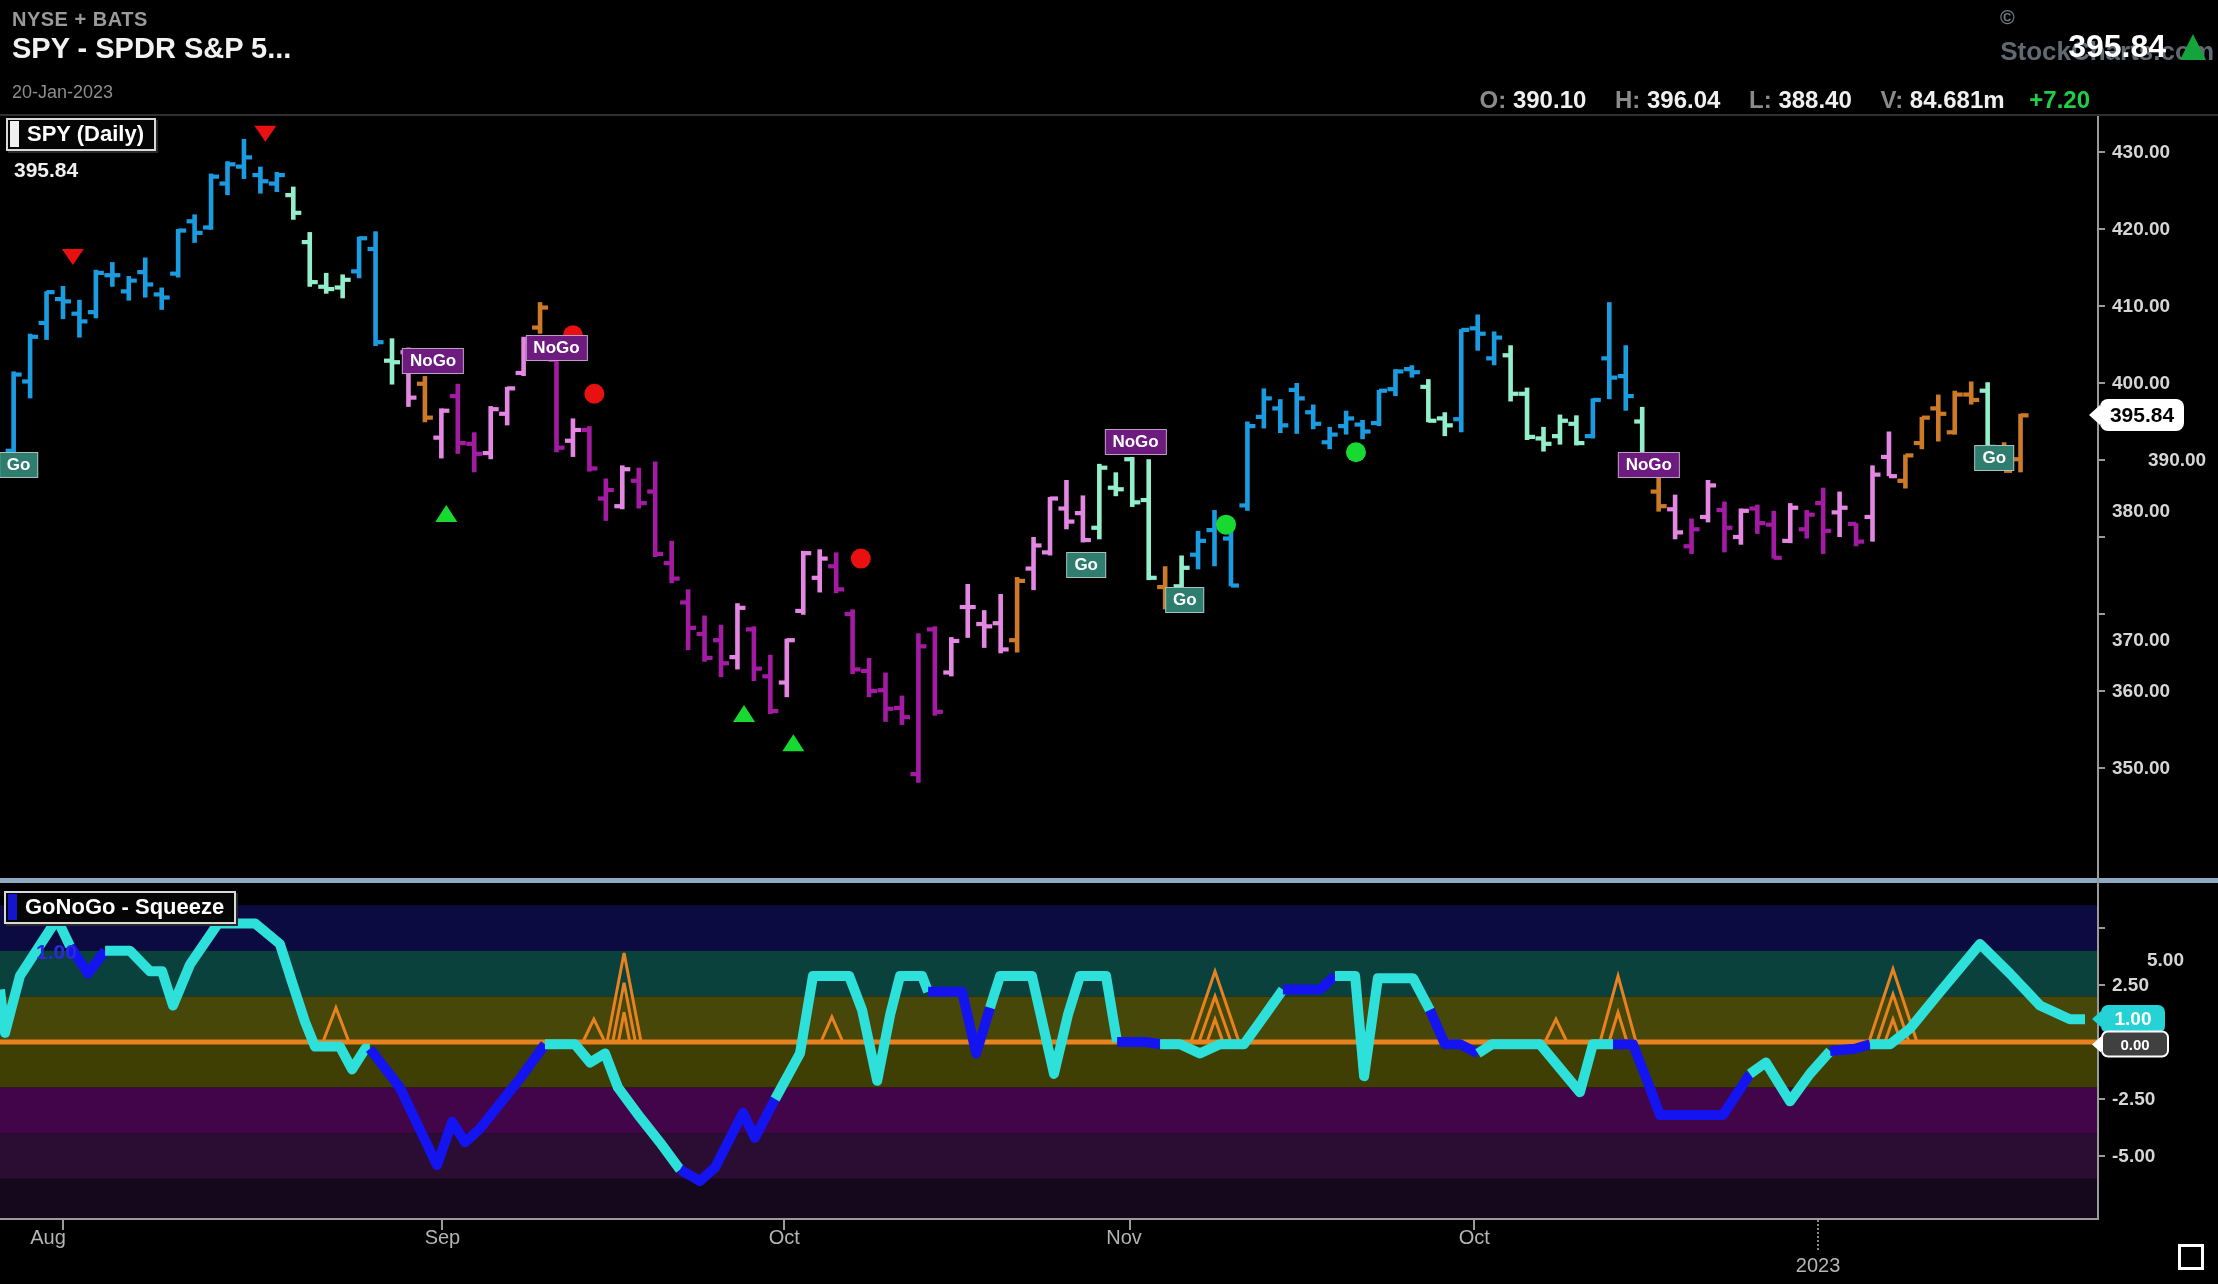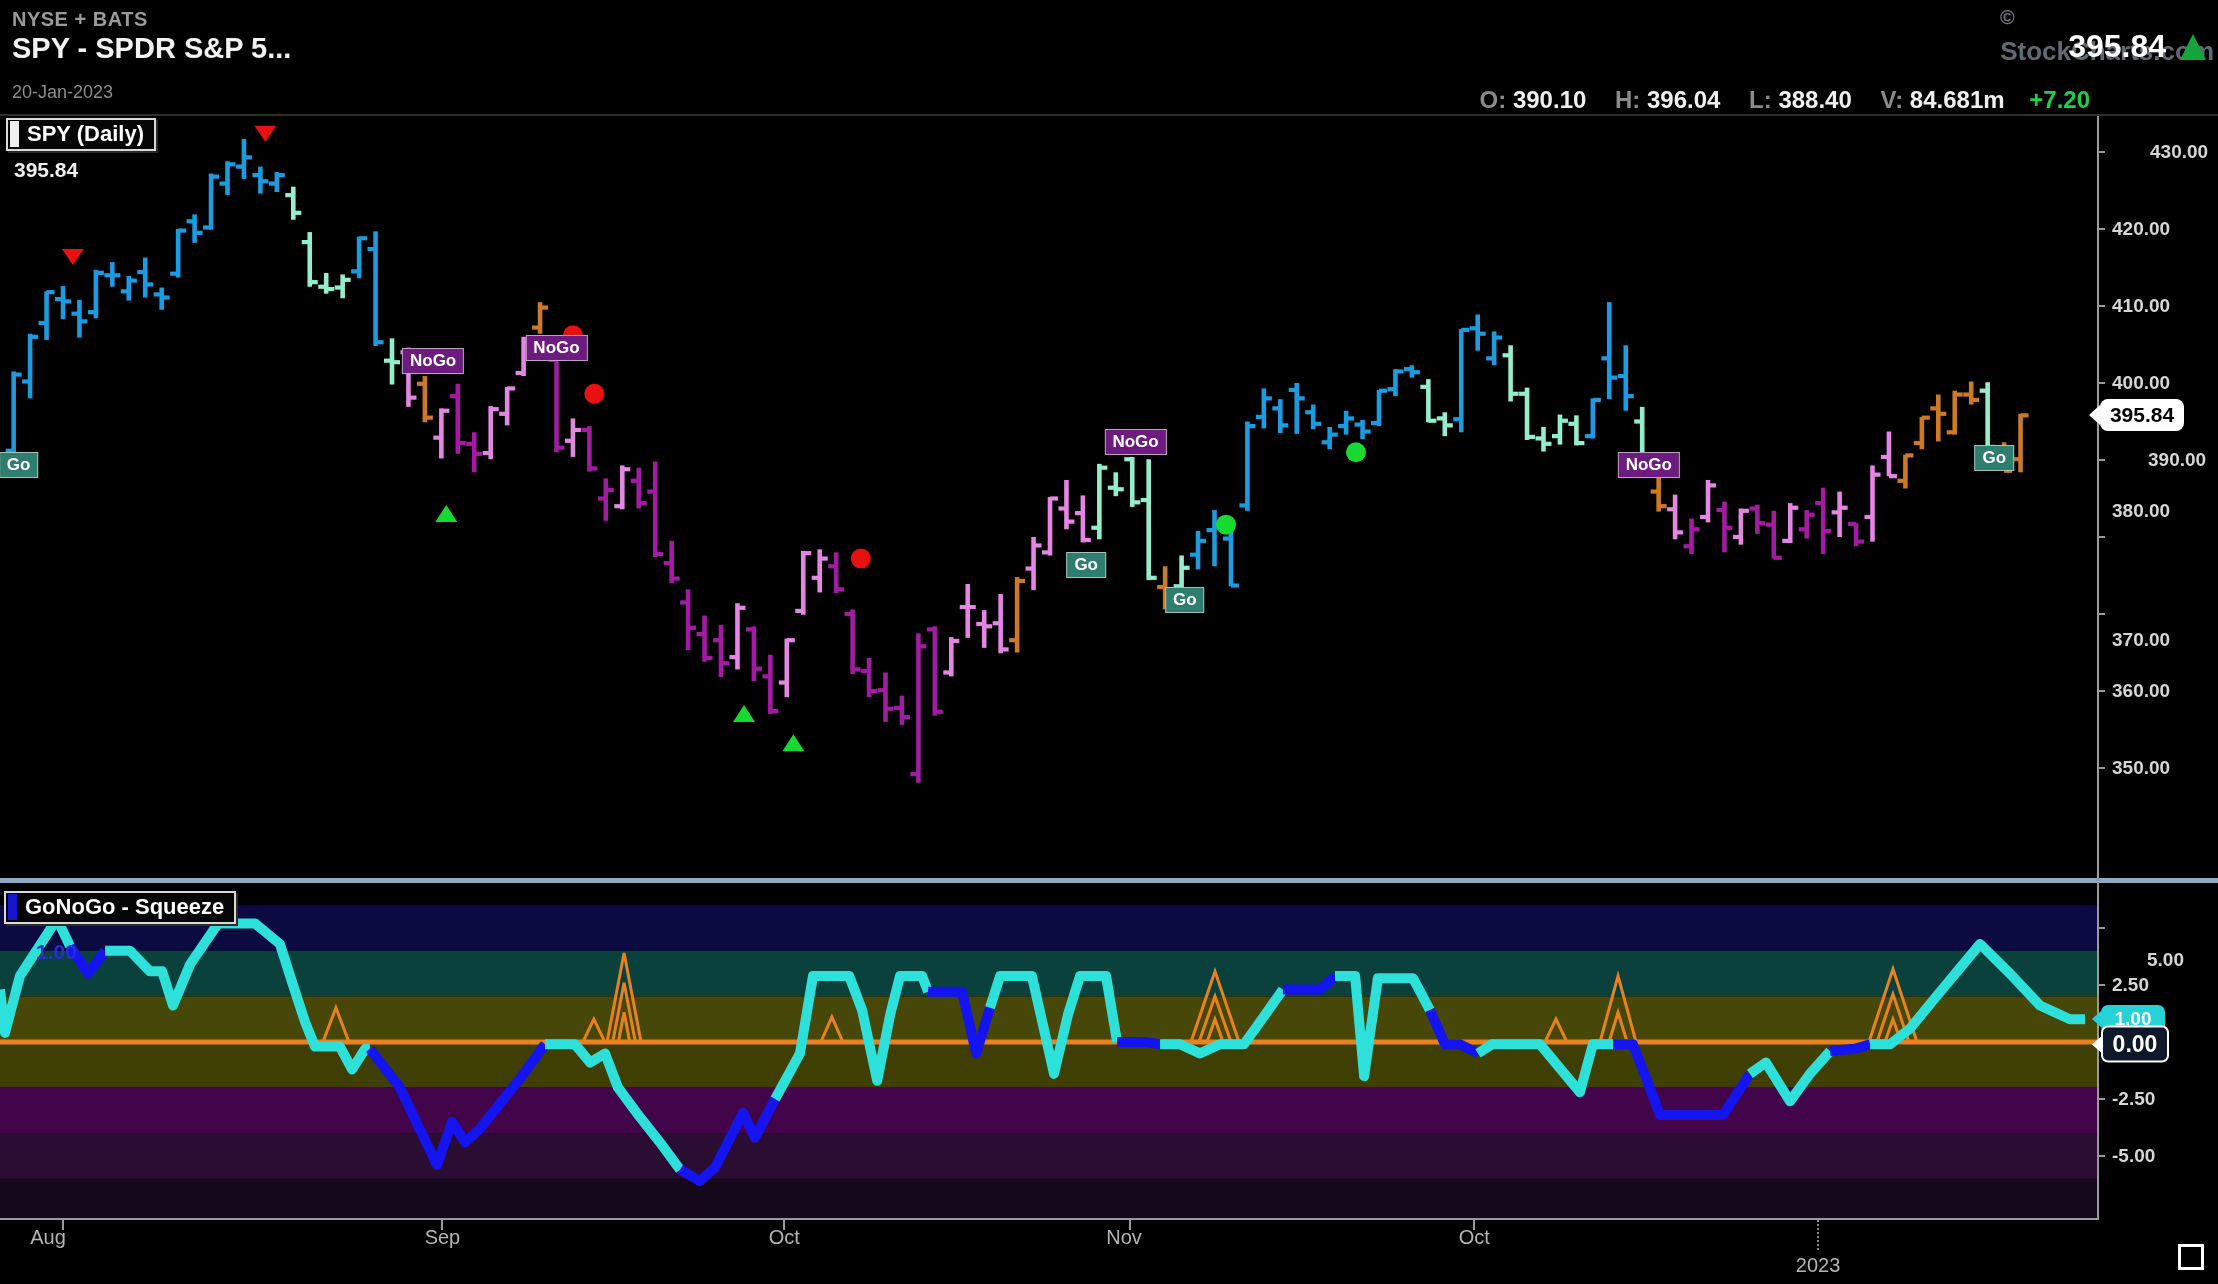--- a/index.html
+++ b/index.html
@@ -38,21 +38,21 @@
   .yearlab{position:absolute;top:1254px;font-size:20px;color:#b4b4b4;transform:translateX(-50%);}
   .yeardots{position:absolute;top:1220px;height:30px;width:0;border-left:2px dotted #8a8a8a;transform:translateX(-50%);}
   
   .tag{position:absolute;font-weight:bold;text-align:center;transform:translateY(-50%);z-index:9;}
   .pricetag{left:2100px;width:84px;padding:4px 0;background:#fff;color:#000;font-size:21px;border-radius:8px;}
   .pricetag:before{content:"";position:absolute;left:-11px;top:50%;transform:translateY(-50%);
       border-top:10px solid transparent;border-bottom:10px solid transparent;border-right:11px solid #fff;}
   .cytag{left:2101px;width:64px;padding:3px 0;background:#25d2d6;color:#fff;font-size:19px;border-radius:7px;}
   .cytag:before{content:"";position:absolute;left:-9px;top:50%;transform:translateY(-50%);
       border-top:8px solid transparent;border-bottom:8px solid transparent;border-right:9px solid #25d2d6;}
-  .ortag{left:2101px;width:64px;padding:3px 0;background:#0f172a;color:#fff;font-size:23px;
+  .ortag{left:2101px;width:64px;padding:3px 0;background:#404040;color:#fff;font-size:15px;
       border:2px solid #fff;border-radius:7px;}
   .ortag:before{content:"";position:absolute;left:-11px;top:50%;transform:translateY(-50%);
       border-top:8px solid transparent;border-bottom:8px solid transparent;border-right:9px solid #fff;}
   
   .gnlabel{position:absolute;transform:translate(-50%,-50%);font-size:17px;font-weight:bold;color:#fff;
            padding:2px 7px;border:1px solid rgba(230,230,230,.65);z-index:7;white-space:nowrap;}
   .resizebox{right:14px;bottom:14px;width:20px;height:20px;border:3px solid #fff;background:transparent;}
   svg{position:absolute;left:0;overflow:visible;}
 </style>
 </head>
@@ -768,21 +768,21 @@
   <div class="abs legendbox" style="left:4px;top:891px">
     <div class="mark" style="background:#1515cc"></div>
     <div class="ltxt">GoNoGo - Squeeze</div>
   </div>
   <div class="abs sqzval" style="left:36px;top:940px">1.00</div>
 
   <div class="abs axisline-v"></div>
   <div class="abs axisline-h"></div>
   <div id="yaxis-main">
       <div class="ydash" style="left: 2097px; top: 152px;"></div>
-      <div class="ytick" style="left: 2112px; top: 152px; margin-left: 38px;">430.00</div>
+      <div class="ytick" style="left: 2112px; top: 152px;">430.00</div>
       <div class="ydash" style="left: 2097px; top: 229px;"></div>
       <div class="ytick" style="left: 2112px; top: 229px;">420.00</div>
       <div class="ydash" style="left: 2097px; top: 306px;"></div>
       <div class="ytick" style="left: 2112px; top: 306px;">410.00</div>
       <div class="ydash" style="left: 2097px; top: 383px;"></div>
       <div class="ytick" style="left: 2112px; top: 383px;">400.00</div>
       <div class="ydash" style="left: 2097px; top: 460px;"></div>
       <div class="ytick" style="left: 2112px; top: 460px; margin-left: 36px;">390.00</div>
       <div class="ydash" style="left: 2097px; top: 537px;"></div>
       <div class="ytick" style="left: 2112px; top: 511px;">380.00</div>

